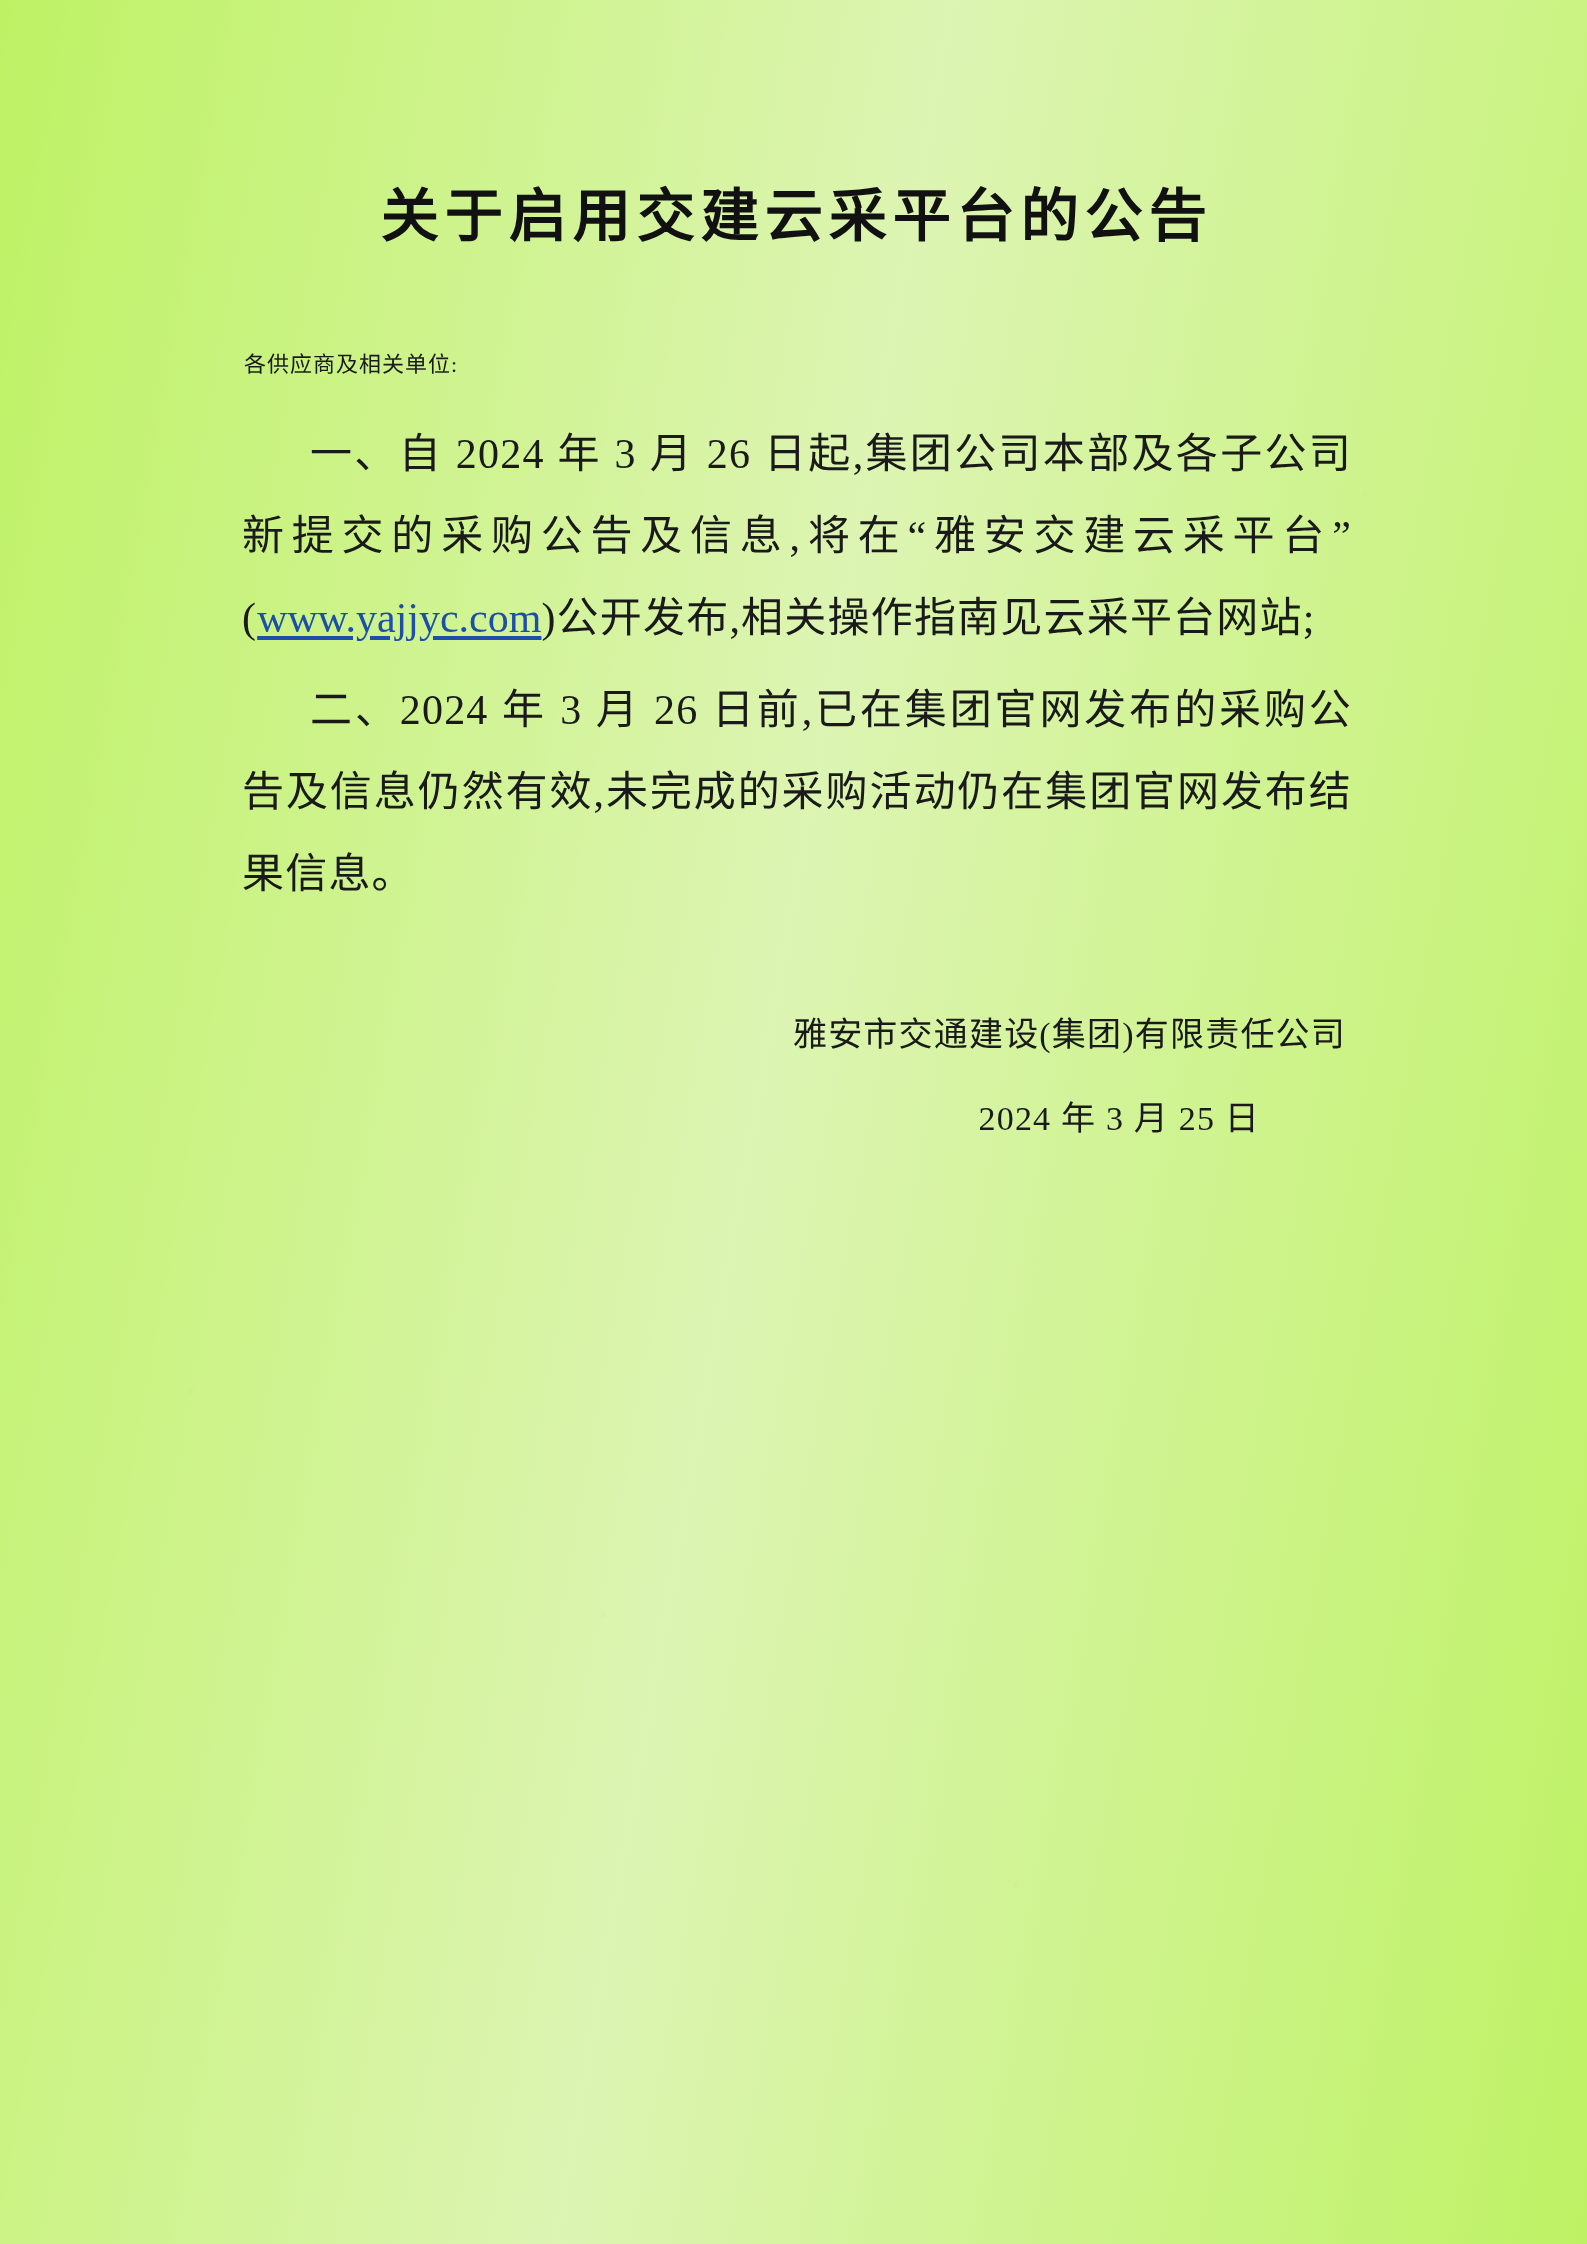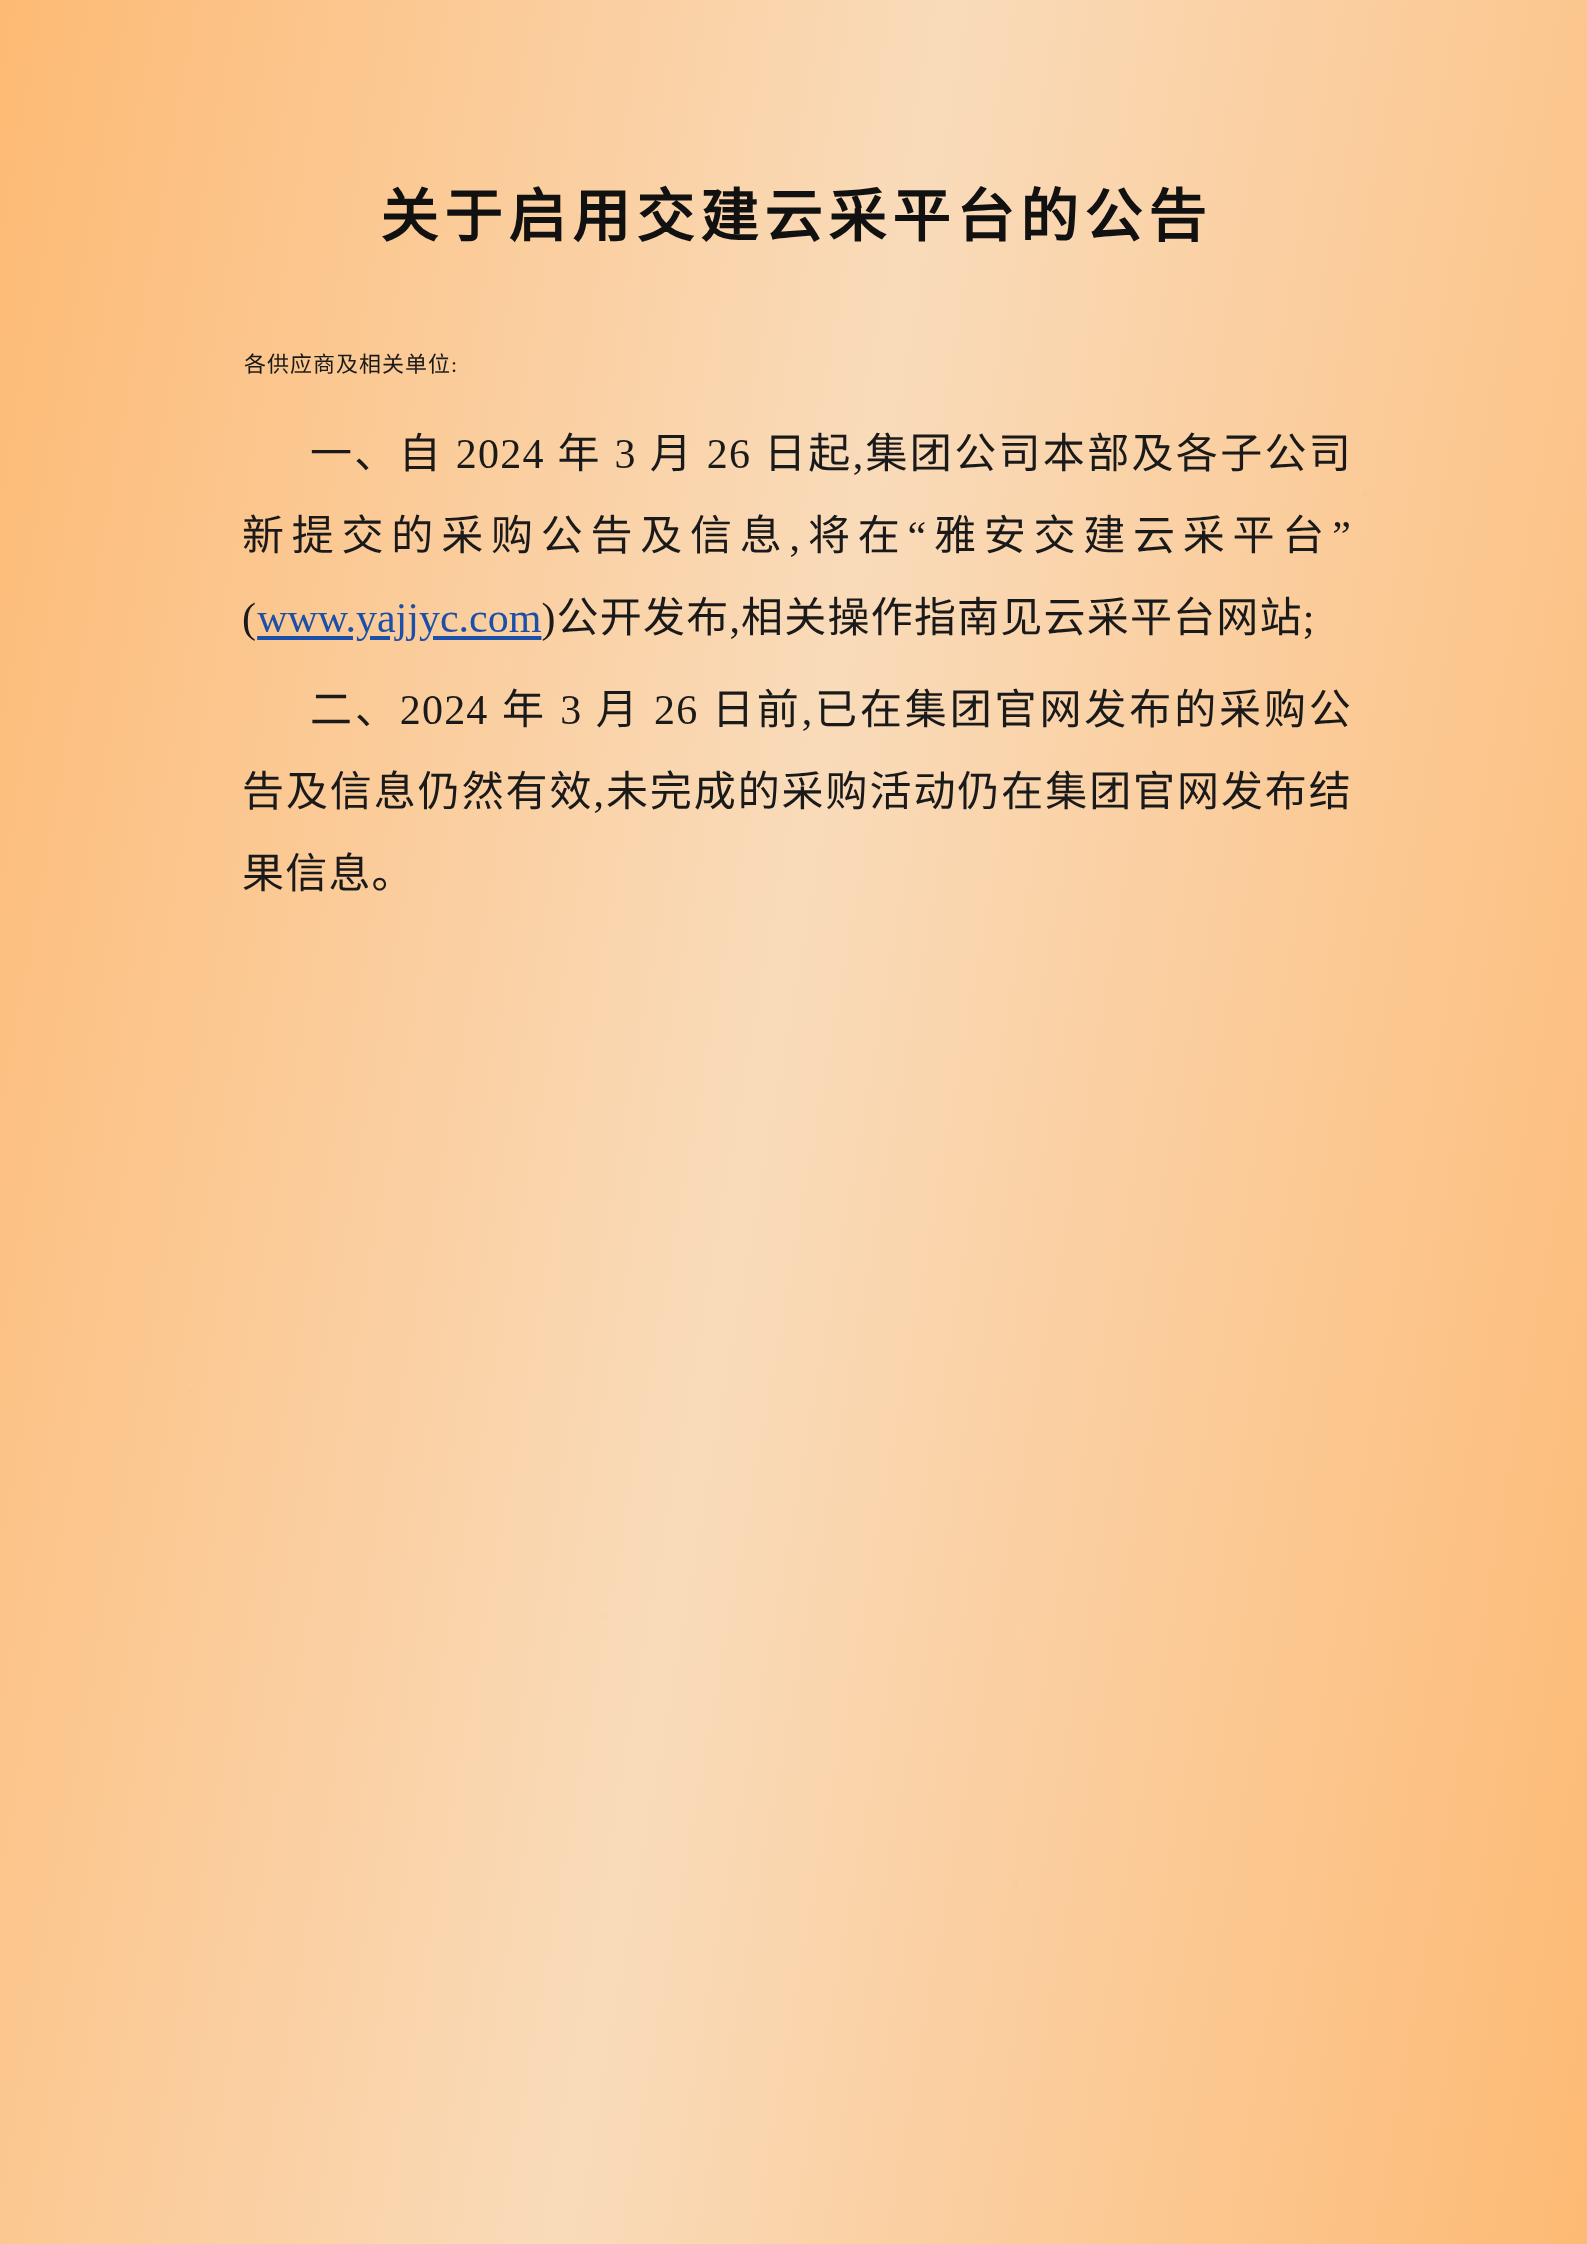--- a/index.html
+++ b/index.html
@@ -12,21 +12,21 @@
     height: 2244px;
     position: relative;
     overflow: hidden;
     font-family: "Liberation Serif", "DejaVu Serif", serif;
     color: #1a1a1a;
   }
   
   .page {
     position: absolute;
     inset: 0;
-    background: #fdba74;
+    background: #bef264;
   }
   .paper-noise {
     position: absolute;
     inset: 0;
     pointer-events: none;
     background:
       radial-gradient(circle at 12% 62%, rgba(0,0,0,0.012) 0 2px, rgba(0,0,0,0) 3px),
       radial-gradient(circle at 38% 72%, rgba(0,0,0,0.012) 0 2px, rgba(0,0,0,0) 3px),
       radial-gradient(circle at 64% 84%, rgba(0,0,0,0.010) 0 2px, rgba(0,0,0,0) 3px),
       radial-gradient(circle at 86% 22%, rgba(0,0,0,0.010) 0 2px, rgba(0,0,0,0) 3px),
@@ -104,15 +104,19 @@
   <div class="doc-body">
 
     <h1 class="doc-title">关于启用交建云采平台的公告</h1>
 
     <div class="salutation">各供应商及相关单位:</div>
 
     <p class="para"><span>一、自 2024 年 3 月 26 日起,集团公司本部及各子公司新提交的采购公告及信息,将在“雅安交建云采平台”(</span><a class="link" href="#">www.yajjyc.com</a><span>)公开发布,相关操作指南见云采平台网站;</span></p>
 
     <p class="para">二、2024 年 3 月 26 日前,已在集团官网发布的采购公告及信息仍然有效,未完成的采购活动仍在集团官网发布结果信息。</p>
 
+    <div class="signature-block">
+      <div class="sig-company">雅安市交通建设(集团)有限责任公司</div>
+      <div class="sig-date">2024 年 3 月 25 日</div>
+    </div>
 
   </div>
 </div>
 
 </body></html>

